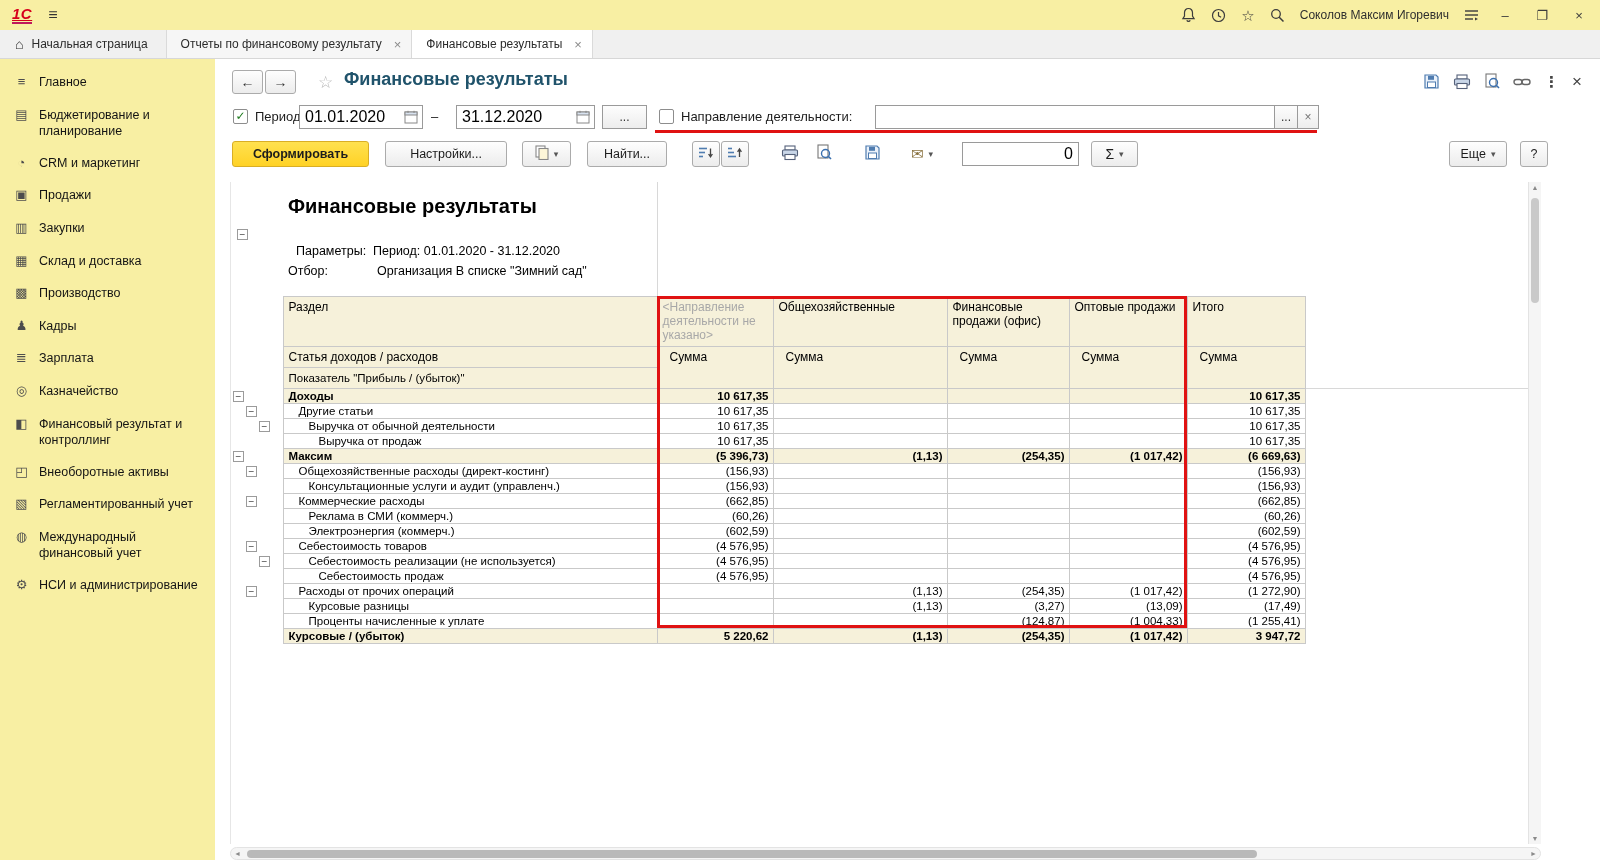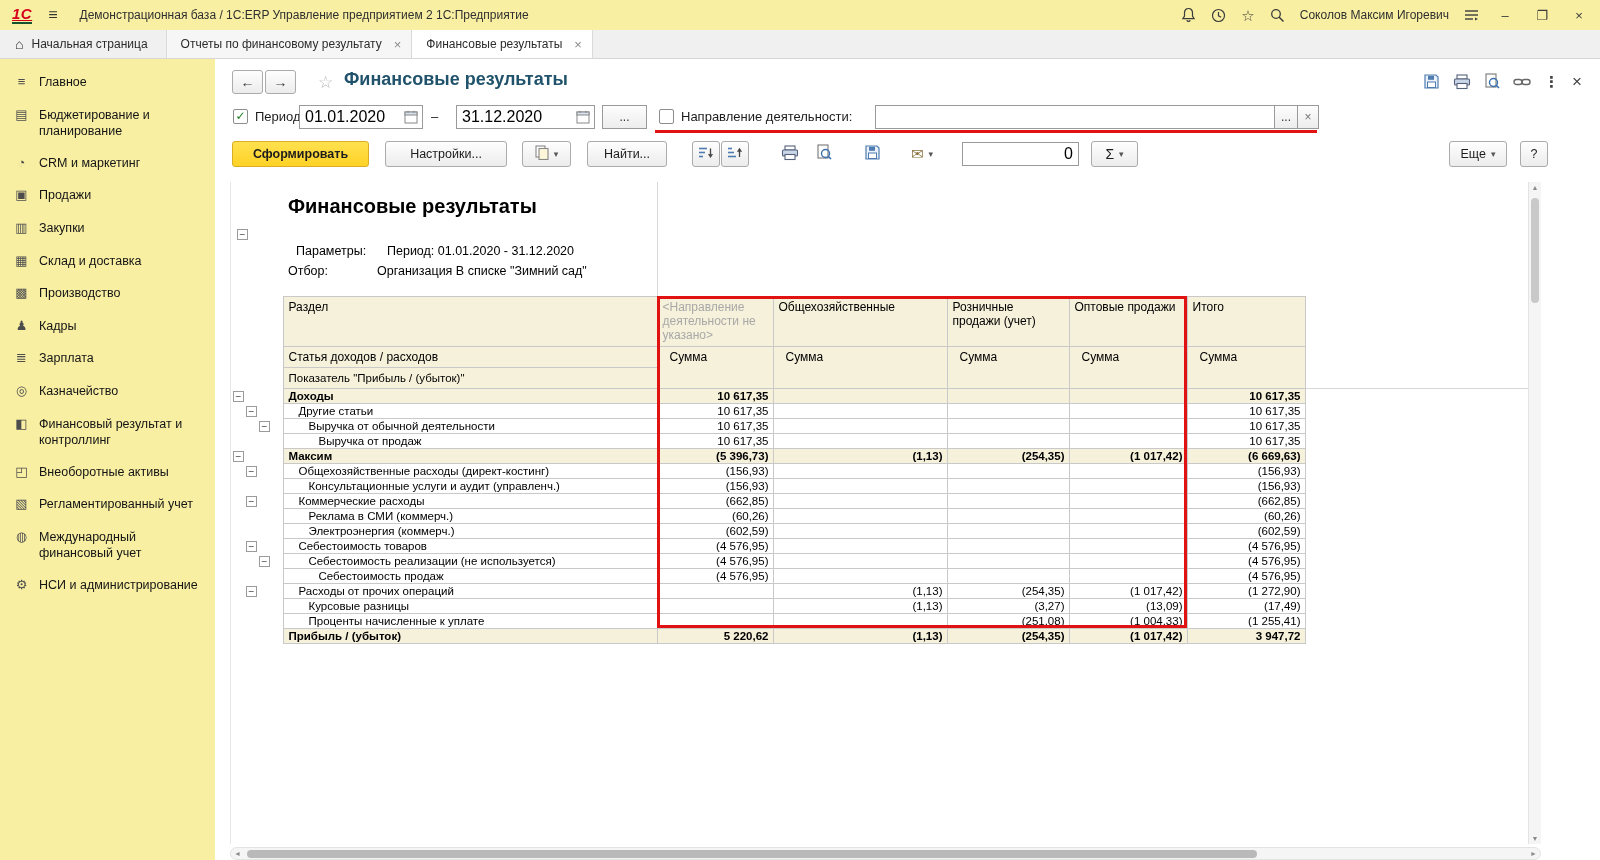--- a/index.html
+++ b/index.html
@@ -1,20 +1,20 @@
 <!DOCTYPE html>
 <html><head>
 <meta charset="utf-8">
 <style>
 *{box-sizing:border-box;}
 html,body{margin:0;padding:0;width:1600px;height:860px;overflow:hidden;background:#fff;
   font-family:"Liberation Sans","DejaVu Sans",sans-serif;color:#1c1c1c;}
 
 .topbar{position:absolute;left:0;top:0;width:1600px;height:30px;background:#f8efa3;display:flex;align-items:center;z-index:6;}
-.logo{color:#d6001c;font-weight:bold;font-style:italic;font-size:15px;margin-left:12px;letter-spacing:.5px;border-bottom:2px solid #14532d;line-height:1;padding-bottom:1px;text-decoration:underline;}
+.logo{color:#d6001c;font-weight:bold;font-style:italic;font-size:15px;margin-left:12px;letter-spacing:.5px;border-bottom:2px solid #be185d;line-height:1;padding-bottom:1px;text-decoration:underline;}
 .tb-menu{font-size:16px;color:#333;margin-left:16px;cursor:pointer;line-height:1;}
 .tb-title{font-size:12px;color:#2f2f2f;margin-left:22px;white-space:nowrap;}
 .tb-right{margin-left:auto;display:flex;align-items:center;gap:15px;padding-right:10px;}
 .tb-ic{display:flex;align-items:center;color:#3c3c3c;cursor:pointer;line-height:1;}
 .tb-ic.star{font-size:15px;}
 .tb-user{font-size:12px;color:#2f2f2f;white-space:nowrap;}
 .wbtn{width:22px;text-align:center;font-size:13px;color:#3c3c3c;cursor:pointer;}
 
 .tabbar{position:absolute;left:0;top:30px;width:1600px;height:29px;background:#f0f0f0;border-bottom:1px solid #d7d7d7;display:flex;font-size:12px;color:#2c2c2c;z-index:5;}
 .home-tab{display:flex;align-items:center;gap:8px;padding:0 18px 0 15px;border-right:1px solid #dadada;cursor:pointer;}
@@ -75,21 +75,20 @@
 .hsb{position:absolute;left:15px;top:788px;width:1311px;height:13px;background:#f5f5f5;border:1px solid #e3e3e3;border-radius:7px;}
 .hsb .arr{position:absolute;top:2px;font-size:7px;color:#8a8a8a;cursor:pointer;}
 .hsb-thumb{position:absolute;left:16px;top:2px;height:8px;width:1010px;background:#b9b9b9;border-radius:4px;cursor:pointer;}
 </style>
 </head>
 <body>
 
 <div class="topbar">
   <span class="logo">1С</span>
   <span class="tb-menu">≡</span>
-  <span class="tb-title">Демонстрационная база / 1С:ERP Управление предприятием 2 1С:Предприятие</span>
   <div class="tb-right">
     <span class="tb-ic">
       <svg width="15" height="16" viewBox="0 0 15 16">
           <path d="M7.5 1.5c-2.6 0-4 2-4 4.3V9l-1.6 2.6h11.2L11.5 9V5.8c0-2.3-1.4-4.3-4-4.3z" fill="none" stroke="#3c3c3c" stroke-width="1.2"></path>
           <path d="M5.8 13.2a1.8 1.8 0 0 0 3.4 0" fill="none" stroke="#3c3c3c" stroke-width="1.2"></path>
         </svg>
     </span>
     <span class="tb-ic">
       <svg width="15" height="15" viewBox="0 0 15 15">
           <circle cx="7.5" cy="7.5" r="6" fill="none" stroke="#3c3c3c" stroke-width="1.2"></circle>
@@ -359,41 +358,41 @@
     <span>?</span>
   </div>
 
   <div class="report">
     <div class="gline" style="left: 426px; top: 0px; width: 1px; height: 114px;"></div>
     <div class="gline" style="top: 206px; left: 1074px; width: 224px; height: 1px;"></div>
     <span class="exp exp-abs">−</span>
 
     <div class="rep-title">Финансовые результаты</div>
     <div class="rep-param" style="left:57px;top:62px;margin-left:8px;">Параметры:</div>
-    <div class="rep-param" style="left:156px;top:62px;text-align:center;">Период: 01.01.2020 - 31.12.2020</div>
+    <div class="rep-param" style="left:142px;top:62px;text-align:center;">Период: 01.01.2020 - 31.12.2020</div>
     <div class="rep-param" style="left:57px;top:82px;">Отбор:</div>
     <div class="rep-param" style="left:146px;top:82px;">Организация В списке "Зимний сад"</div>
 
     <table class="rtab">
       <colgroup>
         <col style="width:52px">
           <col style="width:374px">
           <col style="width:116px">
         <col style="width:174px">
           <col style="width:122px">
           <col style="width:118px">
           <col style="width:118px">
       </colgroup>
       <tbody>
           <tr>
             <td class="tree h1"></td>
             <td class="hdr h1">Раздел</td>
             <td class="hdr h1 muted">&lt;Направление деятельности не указано&gt;</td>
             <td class="hdr h1">Общехозяйственные</td>
-            <td class="hdr h1">Розничные продажи (учет)</td>
+            <td class="hdr h1">Финансовые продажи (офис)</td>
             <td class="hdr h1">Оптовые продажи</td>
             <td class="hdr h1">Итого</td>
           </tr>
           <tr>
             <td class="tree"></td>
             <td class="hdr h2">Статья доходов / расходов</td>
             <td class="hdr sum" rowspan="2">Сумма</td>
             <td class="hdr sum" rowspan="2">Сумма</td>
             <td class="hdr sum" rowspan="2">Сумма</td>
             <td class="hdr sum" rowspan="2">Сумма</td>
@@ -536,27 +535,27 @@
             <td class="num">(1,13)</td>
             <td class="num">(3,27)</td>
             <td class="num">(13,09)</td>
             <td class="num">(17,49)</td>
           </tr>
           <tr>
             <td class="tree"></td>
             <td class="lbl lvl2">Проценты начисленные к уплате</td>
             <td class="num"></td>
             <td class="num"></td>
-            <td class="num">(251,08)</td>
+            <td class="num">(124,87)</td>
             <td class="num">(1 004,33)</td>
             <td class="num">(1 255,41)</td>
           </tr>
           <tr>
             <td class="tree"></td>
-            <td class="lbl lvl0 grp">Прибыль / (убыток)</td>
+            <td class="lbl lvl0 grp">Курсовые / (убыток)</td>
             <td class="num grp">5 220,62</td>
             <td class="num grp">(1,13)</td>
             <td class="num grp">(254,35)</td>
             <td class="num grp">(1 017,42)</td>
             <td class="num grp">3 947,72</td>
           </tr>
         </tbody>
     </table>
 
     <div class="annotation-box" style="left: 426px; top: 114px; width: 530px; height: 332px; border-color: rgb(224, 18, 18);"></div>

